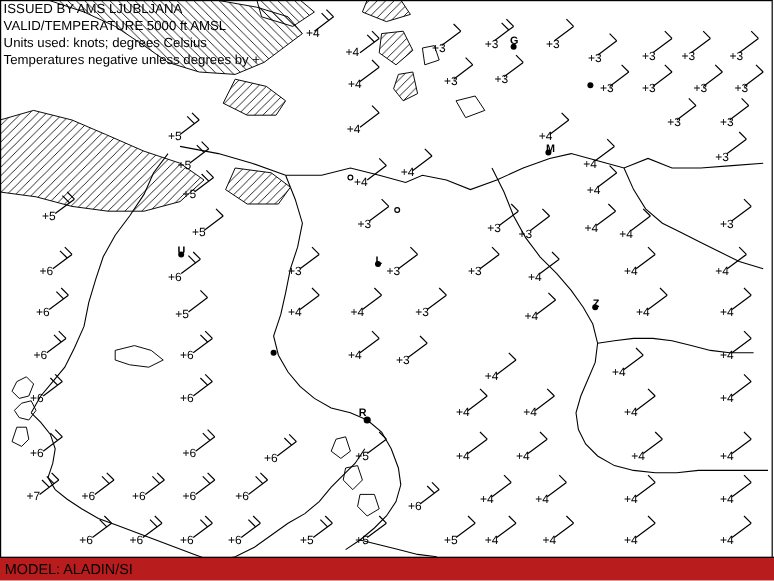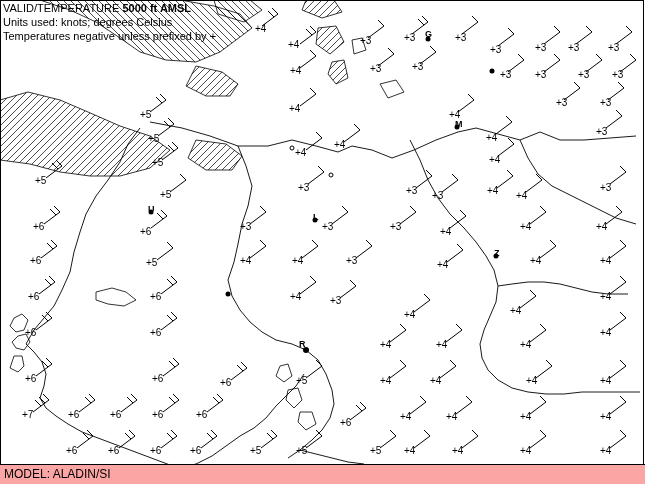--- a/index.html
+++ b/index.html
@@ -1,23 +1,23 @@
 <!DOCTYPE html>
 <html><head>
 <meta charset="utf-8">
 <style>
   html,body{margin:0;padding:0;background:#fff;}
   #page{position:relative;width:645px;height:484px;overflow:hidden;background:#fff;
         font-family:"Liberation Sans",sans-serif;color:#000;}
   #map-svg{position:absolute;left:0;top:0;width:645px;height:484px;}
   .hdr{position:absolute;left:3px;top:1px;line-height:14px;font-size:11px;}
   .hdr div{white-space:nowrap;}
-  .b{font-weight:bold;}
+  .b{font-weight:normal;}
   #footer{position:absolute;left:0;bottom:0;width:645px;border-top:1px solid #000;
-          background:#fca5a5;font-size:12px;padding:2px 4px 3px 4px;box-sizing:border-box;}
+          background:#b91c1c;font-size:12px;padding:2px 4px 3px 4px;box-sizing:border-box;}
   .stn{position:absolute;font-size:10px;line-height:10px;white-space:nowrap;}
   .lbl{position:absolute;font-size:9px;font-weight:bold;line-height:9px;}
   .frame{position:absolute;left:0;top:0;width:644px;height:483px;border:1px solid #000;
          box-sizing:border-box;pointer-events:none;}
 </style>
 </head>
 <body>
 
 <div id="page">
 
@@ -185,25 +185,26 @@
       <circle cx="315" cy="220" r="2.5"></circle>
       <circle cx="496" cy="256" r="2.5"></circle>
       <circle cx="306" cy="350" r="3"></circle>
       <circle cx="228" cy="294" r="2.5"></circle>
       <circle cx="331" cy="175" r="2" fill="none" stroke="#000"></circle>
       <circle cx="292" cy="148" r="2" fill="none" stroke="#000"></circle>
     </g>
   </svg>
 
   <div class="hdr">
+    <div>ISSUED BY AMS LJUBLJANA</div>
     <div>
       <span>VALID/TEMPERATURE </span><span class="b">5000 ft AMSL</span>
     </div>
     <div>Units used: knots; degrees Celsius</div>
-    <div>Temperatures negative unless prefixed by +</div>
+    <div>Temperatures negative unless degrees by +</div>
   </div>
 
   <div id="stations">
       <div class="stn" style="left: 255px; top: 24px;">+4</div>
       <div class="stn" style="left: 288px; top: 40px;">+4</div>
       <div class="stn" style="left: 360px; top: 36px;">+3</div>
       <div class="stn" style="left: 404px; top: 33px;">+3</div>
       <div class="stn" style="left: 455px; top: 33px;">+3</div>
       <div class="stn" style="left: 490px; top: 45px;">+3</div>
       <div class="stn" style="left: 535px; top: 43px;">+3</div>

